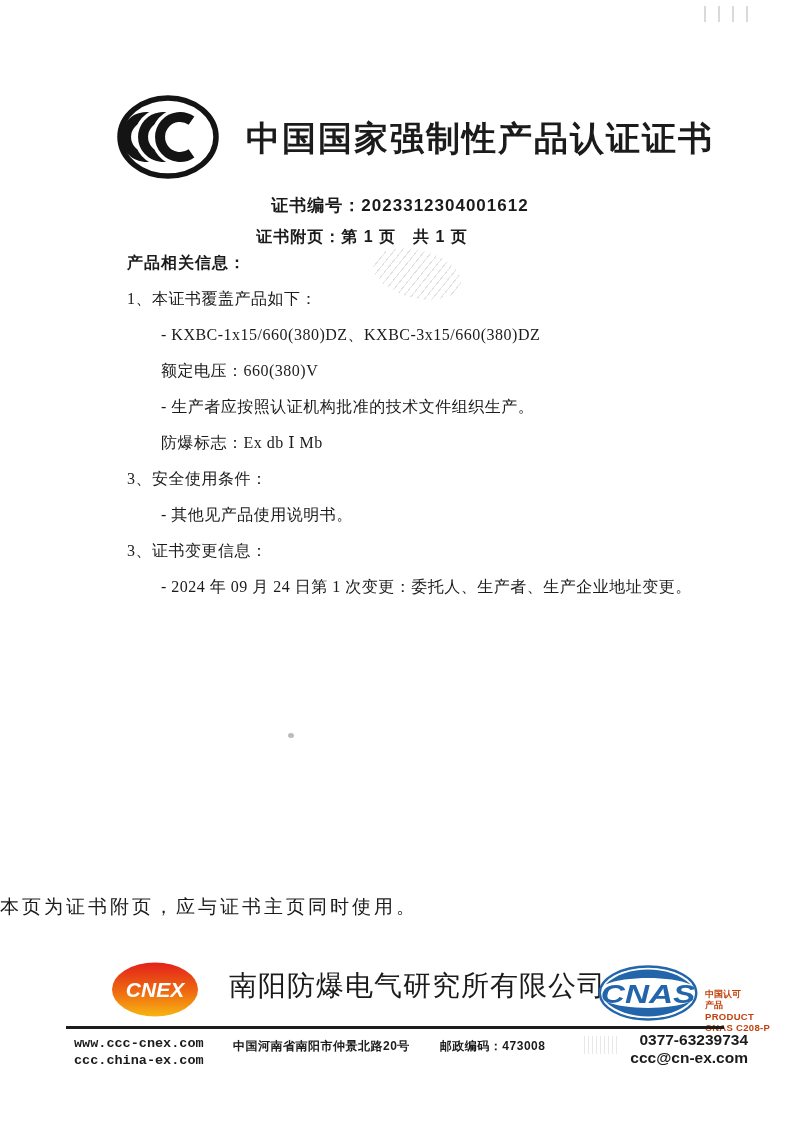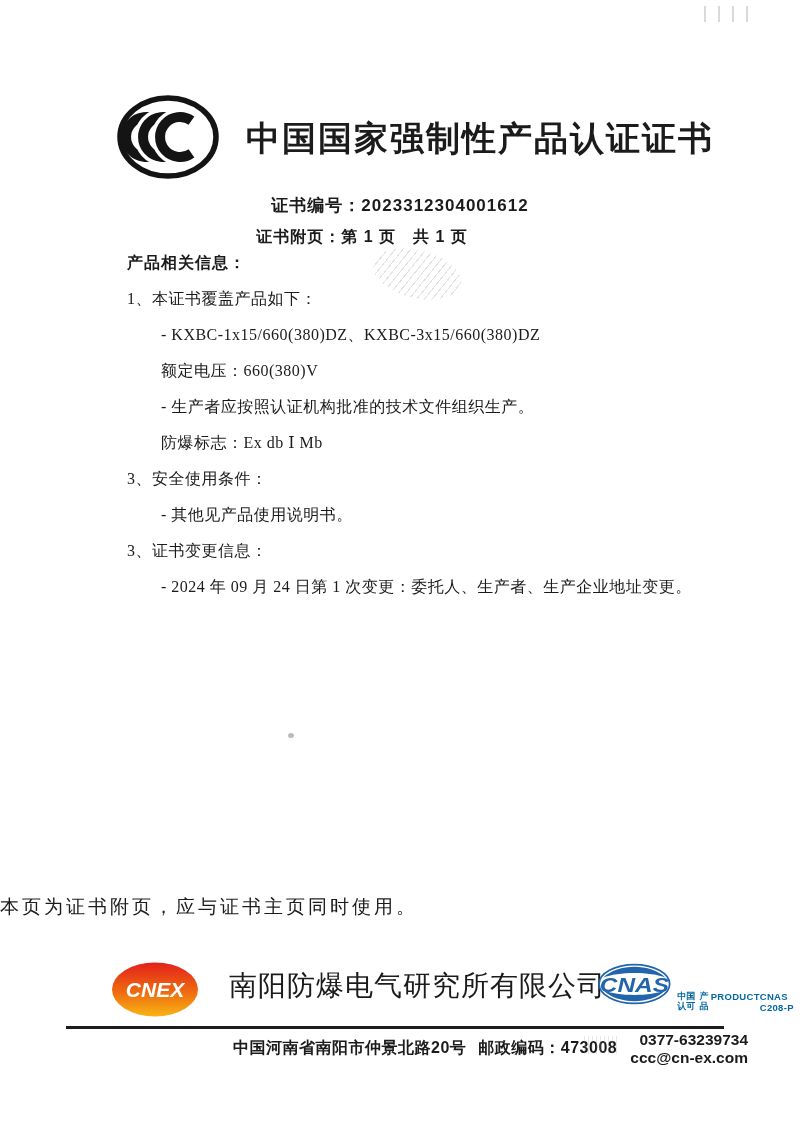--- a/index.html
+++ b/index.html
@@ -40,33 +40,33 @@
     font-size:19px;letter-spacing:3px;
   }
   
   .cnex-logo{position:absolute;left:111px;top:961px;width:88px;height:57px;}
   .company-name{
     position:absolute;left:229px;top:967px;font-size:28px;font-weight:500;
     letter-spacing:1px;white-space:nowrap;
   }
   .cnas-box{position:absolute;left:597px;top:953px;display:flex;align-items:center;gap:4px;}
   .cnas-mark{width:104px;height:62px;}
-  .cnas-text{display:flex;color:#0369a1;line-height:1.2;margin-top:36px;}
+  .cnas-text{display:flex;flex-direction:column;color:#c2410c;line-height:1.2;margin-top:36px;}
   .cnas-text .zh{font-size:9px;font-weight:bold;}
   .cnas-text .en{font-size:9.5px;font-weight:bold;letter-spacing:0.3px;}
   
   .footer-rule{position:absolute;left:66px;top:1026px;width:658px;height:3px;background:#1c1c1c;}
   .footer-sites{
     position:absolute;left:74px;top:1035px;
     font-family:"Liberation Mono","DejaVu Sans Mono",monospace;
     font-size:13.5px;line-height:17px;font-weight:bold;
   }
   .footer-center{
-    position:absolute;left:233px;top:1038px;display:flex;gap:12px;
-    font-size:16px;font-weight:bold;letter-spacing:0.5px;white-space:nowrap;
+    position:absolute;left:233px;top:1038px;display:flex;gap:30px;
+    font-size:12px;font-weight:bold;letter-spacing:0.5px;white-space:nowrap;
   }
   .footer-right{
     position:absolute;left:598px;top:1031px;width:150px;text-align:right;
     font-size:15.5px;font-weight:600;line-height:18px;white-space:nowrap;
   }
   
   .artifact{position:absolute;pointer-events:none;}
   .hatch1{
     left:372px;top:250px;width:90px;height:48px;border-radius:50%;
     background:repeating-linear-gradient(115deg,rgba(110,110,110,0.45) 0 1px,transparent 1px 6px);
@@ -145,20 +145,24 @@
     <div class="cnas-text">
       <span class="zh">中国认可</span>
       <span class="zh">产品</span>
       <span class="en">PRODUCT</span>
       <span class="en">CNAS C208-P</span>
     </div>
   </div>
 
   <div class="footer-rule"></div>
 
+  <div class="footer-sites">
+    <div>www.ccc-cnex.com</div>
+    <div>ccc.china-ex.com</div>
+  </div>
 
   <div class="footer-center">
     <span>中国河南省南阳市仲景北路20号</span>
     <span>邮政编码：473008</span>
   </div>
 
   <div class="footer-right">
     <div>0377-63239734</div>
     <div>ccc@cn-ex.com</div>
   </div>

